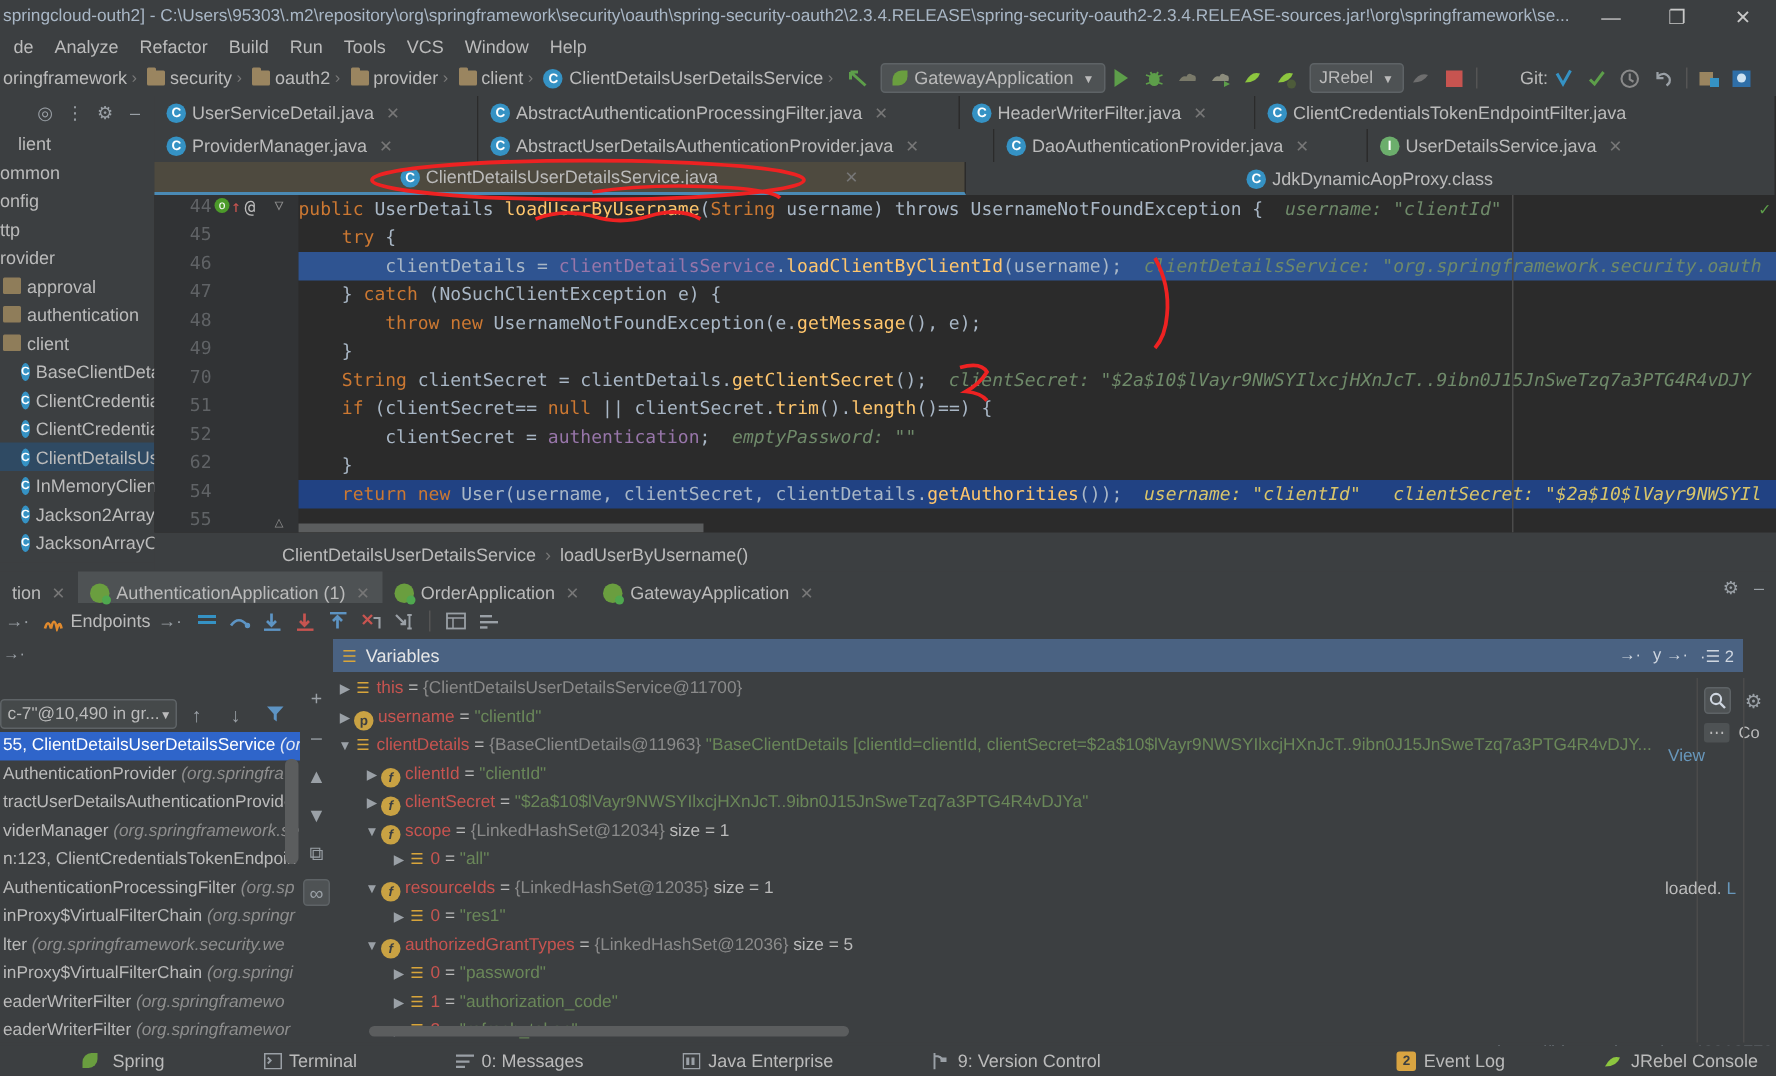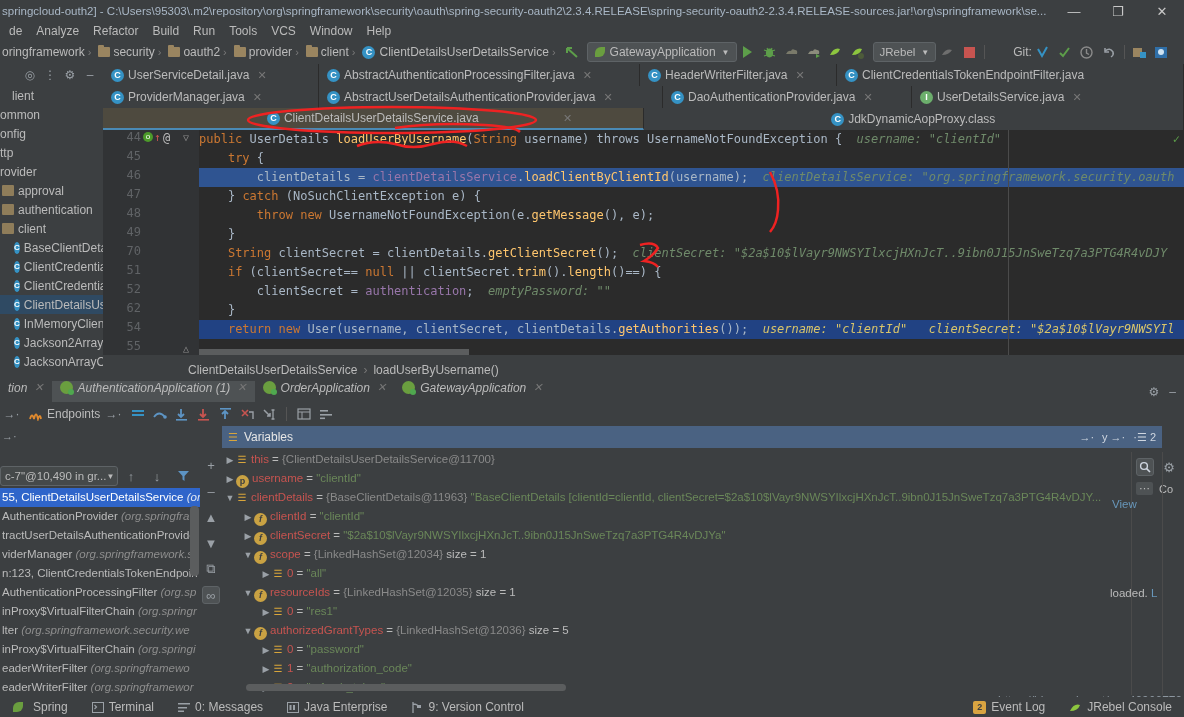--- a/index.html
+++ b/index.html
@@ -108,21 +108,21 @@
 
   
   .editor-crumb{
     position:absolute;top:360px;left:103px;width:1081px;height:20px;background:#3c3f41;
     display:flex;align-items:center;font-size:12px;color:#bbbbbb;padding-left:85px;
   }
   .editor-crumb .sep{color:#777;margin:0 6px;}
 
   
   .dbgtabs{position:absolute;top:381px;left:0;width:1184px;height:21px;background:#3c3f41;display:flex;align-items:center;}
-  .dtab{display:flex;align-items:flex-start;padding:0 8px;height:21px;font-size:12px;color:#bbbbbb;white-space:nowrap;font-style:italic;}
+  .dtab{display:flex;align-items:flex-end;padding:0 8px;height:21px;font-size:12px;color:#bbbbbb;white-space:nowrap;}
   .dtab.active{background:#4e5254;}
   .dtab .x{margin-left:7px;color:#777;font-size:11px;}
   .spring-ic{display:inline-block;width:13px;height:13px;margin-right:5px;position:relative;}
   .spring-ic::before{content:"";position:absolute;inset:0;border-radius:50%;background:#6a9e3f;}
   .spring-ic::after{content:"";position:absolute;right:-1px;bottom:-1px;width:6px;height:6px;border-radius:50%;background:#4fa84f;}
   .dbg-rightic{margin-left:auto;display:flex;gap:10px;padding-right:8px;color:#9aa0a6;}
 
   
   .dbgtoolbar{position:absolute;top:404px;left:0;width:1184px;height:20px;background:#3c3f41;display:flex;align-items:center;gap:3px;padding-left:2px;}
   .dtbtn{width:19px;height:19px;display:flex;align-items:center;justify-content:center;color:#9aa0a6;font-size:12px;}
@@ -170,21 +170,21 @@
   .rpanel{position:absolute;top:26px;left:1132px;width:52px;height:243px;background:#3c3f41;}
   .rpanel-tools{display:flex;gap:6px;padding:6px 4px 0 4px;color:#9aa0a6;}
   .rpanel-sub{display:flex;align-items:center;gap:6px;padding:6px 4px;font-size:11px;color:#bbbbbb;}
   .rtext{position:absolute;top:135px;left:-22px;font-size:11.5px;color:#bbbbbb;white-space:nowrap;}
   .viewlink{position:absolute;top:498px;left:1112px;font-size:11.5px;color:#6897bb;}
   .vsplit{position:absolute;top:26px;left:1131px;width:1px;height:243px;background:#4b4b4b;}
   .vsplit2{position:absolute;top:26px;left:1162px;width:1px;height:243px;background:#4b4b4b;}
 
   
   .statusbar{position:absolute;top:697px;left:0;width:1184px;height:20px;background:#3c3f41;display:flex;align-items:center;font-size:12px;color:#bbbbbb;}
-  .sb-item{display:flex;align-items:center;gap:5px;padding:0 12px;white-space:nowrap;}
+  .sb-item{display:flex;align-items:center;gap:5px;padding:0 12px;white-space:nowrap;margin-left:42px;}
   .sb-right{margin-left:auto;display:flex;}
   .watermark{position:absolute;top:694px;left:998px;font-size:12px;color:#9aa6b0;opacity:.85;}
 
   
   .anno{position:absolute;pointer-events:none;}
 </style>
 </head>
 <body>
 
 <div class="app">

